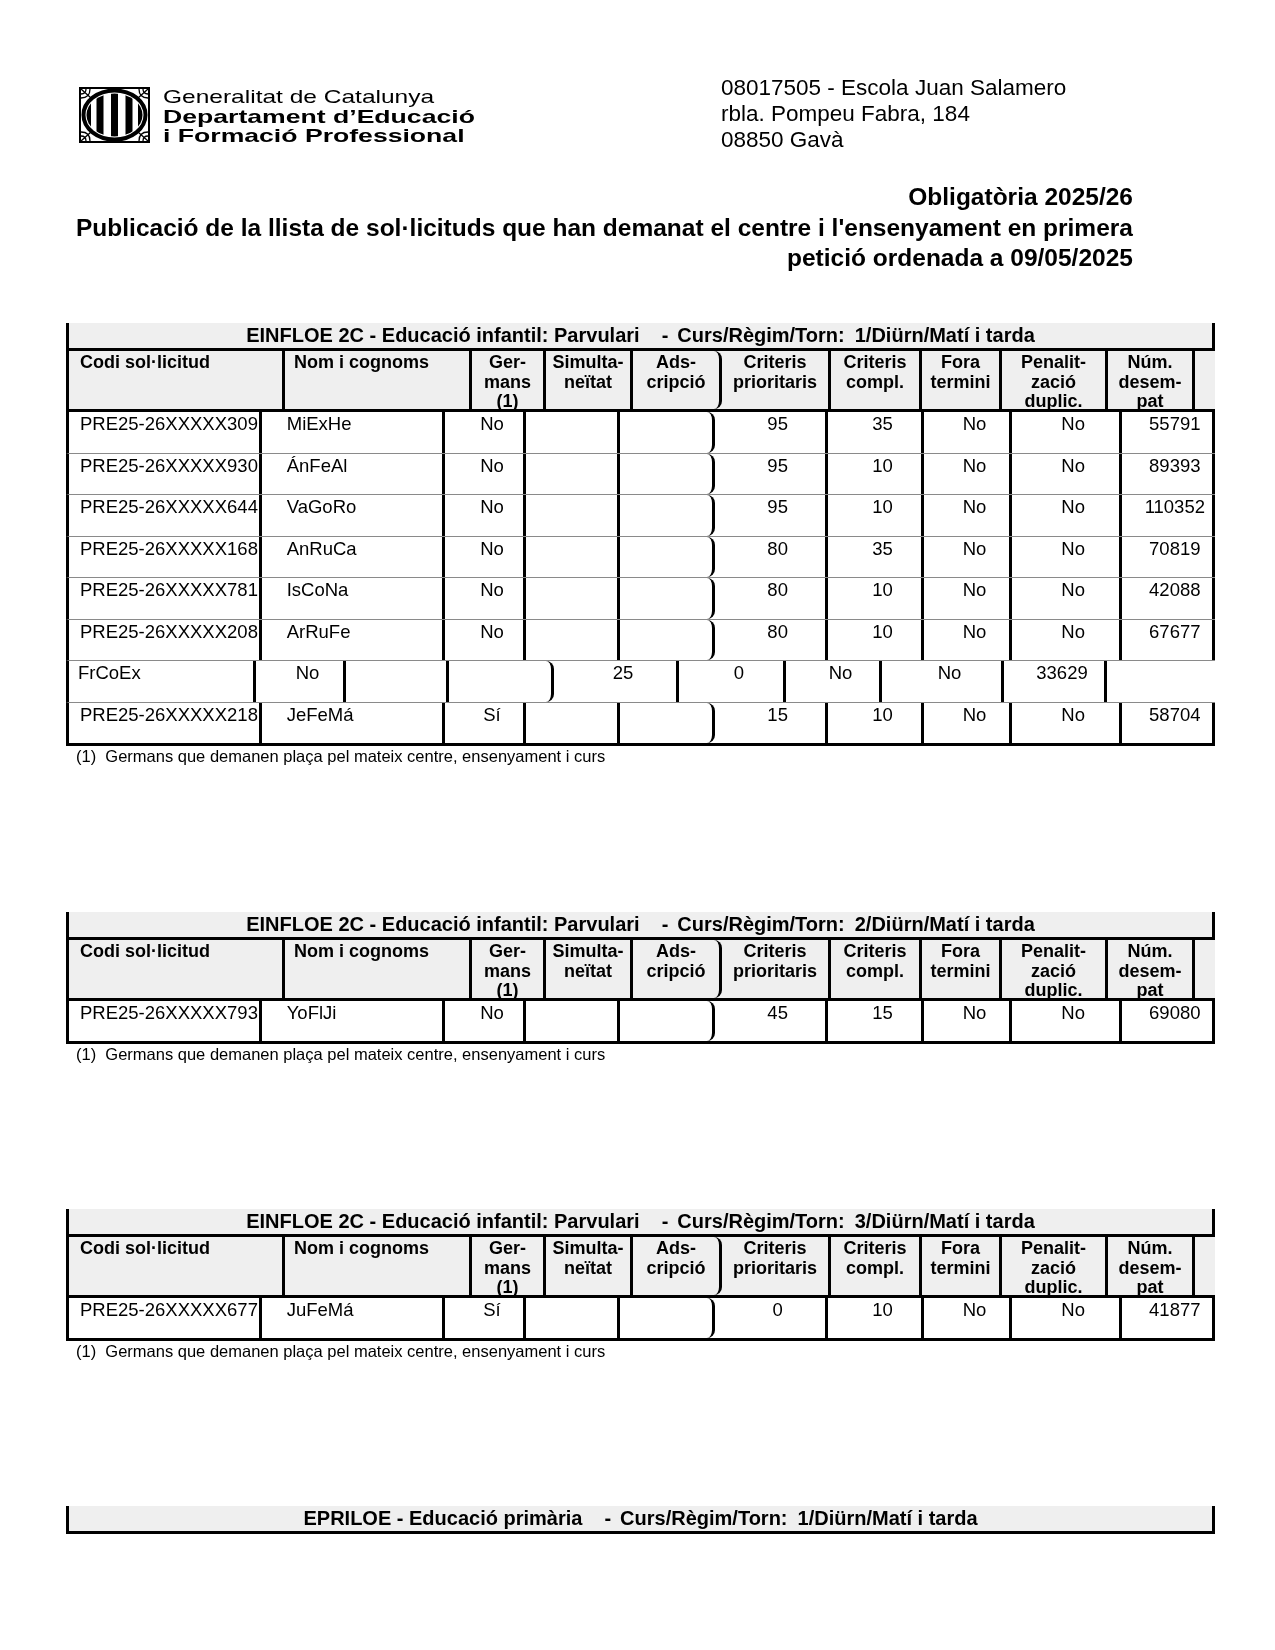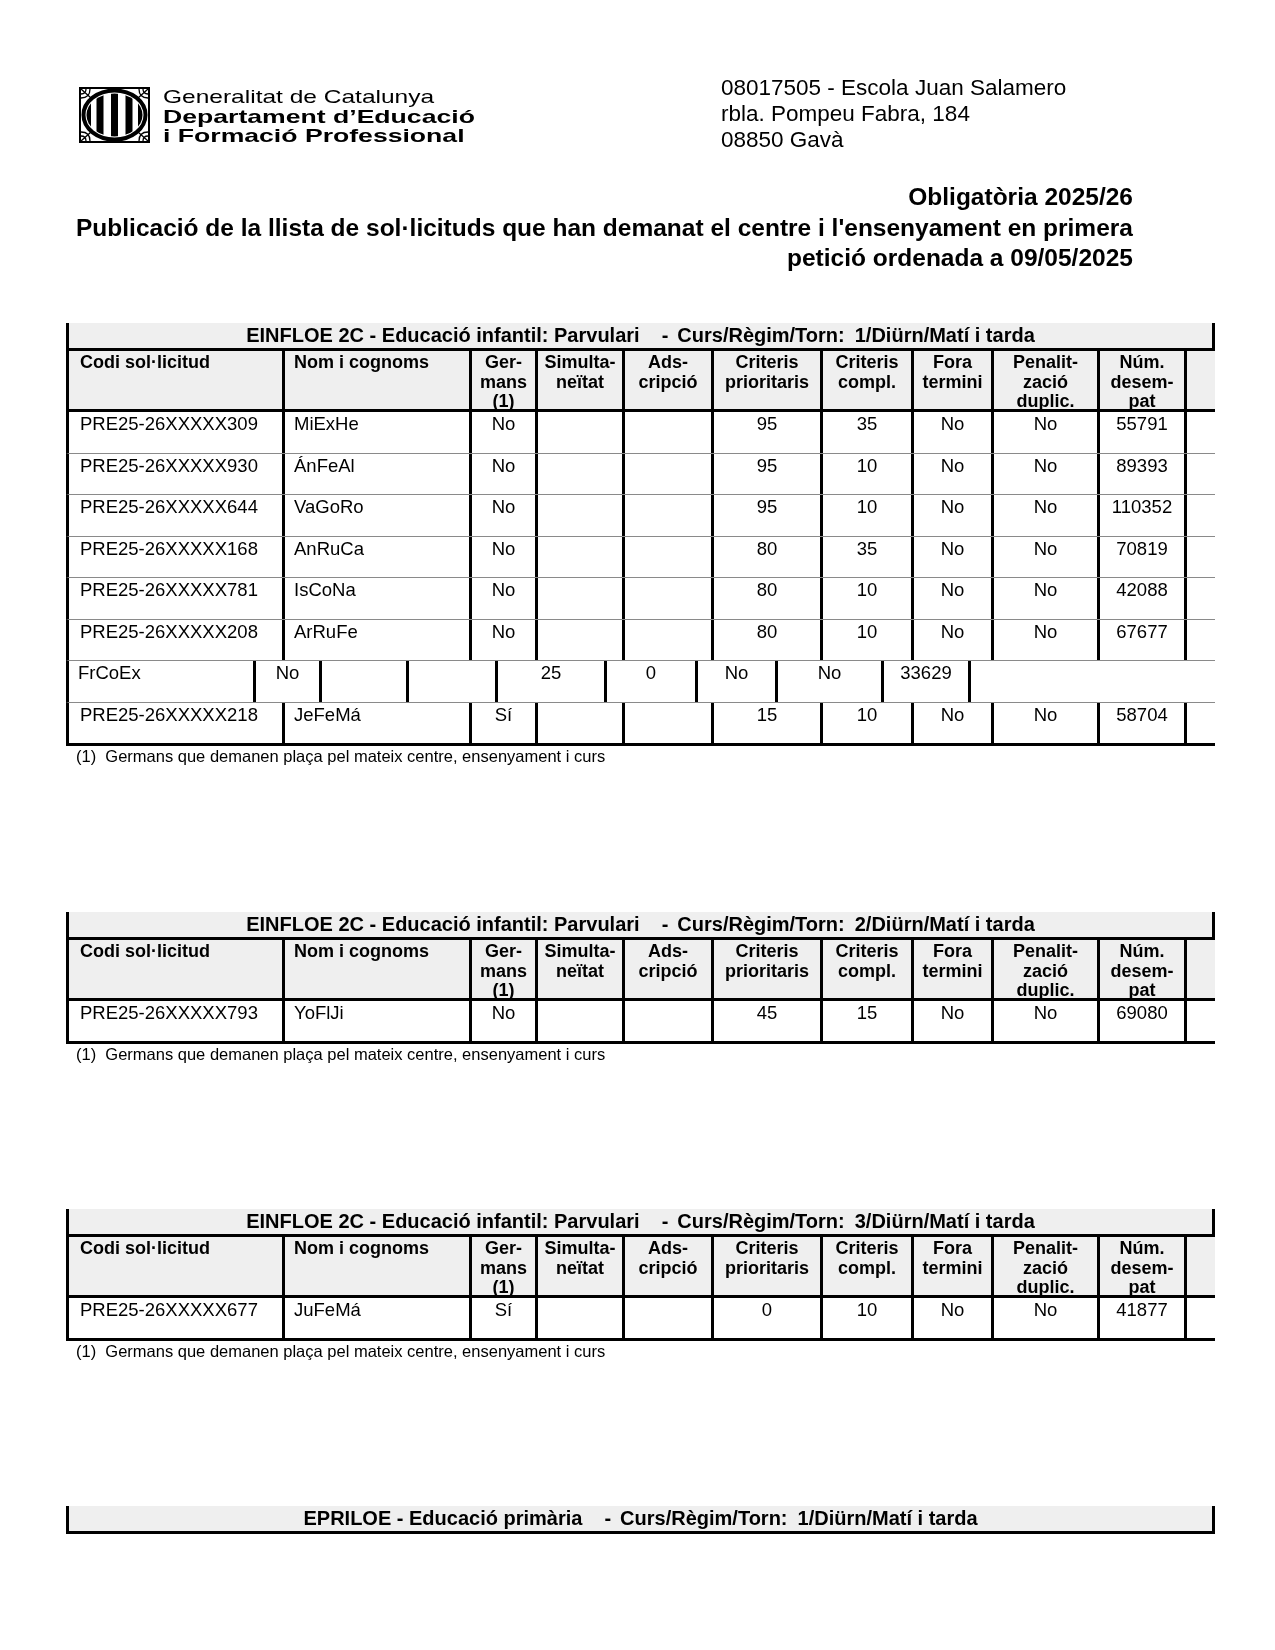--- a/index.html
+++ b/index.html
@@ -26,31 +26,31 @@
     .t4 { top: 1506px; }
 
     .band { box-sizing: border-box; width: 1149px; height: 28px; background: #efefef;
             border-left: 3px solid #000; border-right: 3px solid #000; border-bottom: 3px solid #000;
             text-align: center; font-size: 20px; font-weight: 700; line-height: 25px; white-space: pre; }
     .band .sep { margin-left: 22px; margin-right: 9px; }
     .band .course { margin-left: 10px; }
 
     .row { display: flex; box-sizing: border-box; width: 1149px; border-left: 3px solid #000; }
     .hrow { height: 61px; background: #efefef; border-bottom: 3px solid #000; }
-    .drow { height: 41.5px; border-bottom: 1.5px solid #8a8a8a; }
+    .drow { height: 41.5px; border-bottom: 1.5px solid #8a8a8a; gap: 16px; }
     .drow.last { height: 43px; border-bottom: 3px solid #000; }
 
     .cell { box-sizing: border-box; border-right: 3px solid #000; height: 100%; overflow: hidden; text-align: center; }
     .hrow .cell { font-size: 18px; font-weight: 700; line-height: 19.5px; padding-top: 2px; white-space: pre-line; }
     .drow .cell { font-size: 18.5px; line-height: 22px; padding-top: 1px; white-space: nowrap; }
     .c0 { width: 216px; text-align: left; padding-left: 11px; }
     .c1 { width: 187px; text-align: left; padding-left: 9px; }
-    .c2 { width: 66px; }
+    .c2 { width: 74px; }
     .c3 { width: 87px; }
-    .c4 { width: 89px; }
+    .c4 { width: 89px; border-radius: 8px; }
     .c5 { width: 109px; }
     .c6 { width: 91px; }
     .c7 { width: 80px; }
     .c8 { width: 106px; }
     .c9 { width: 87px; }
 
     .footnote { font-size: 16.5px; line-height: 20px; padding-left: 10px; white-space: pre; }
   </style>
 </head>
 <body>

